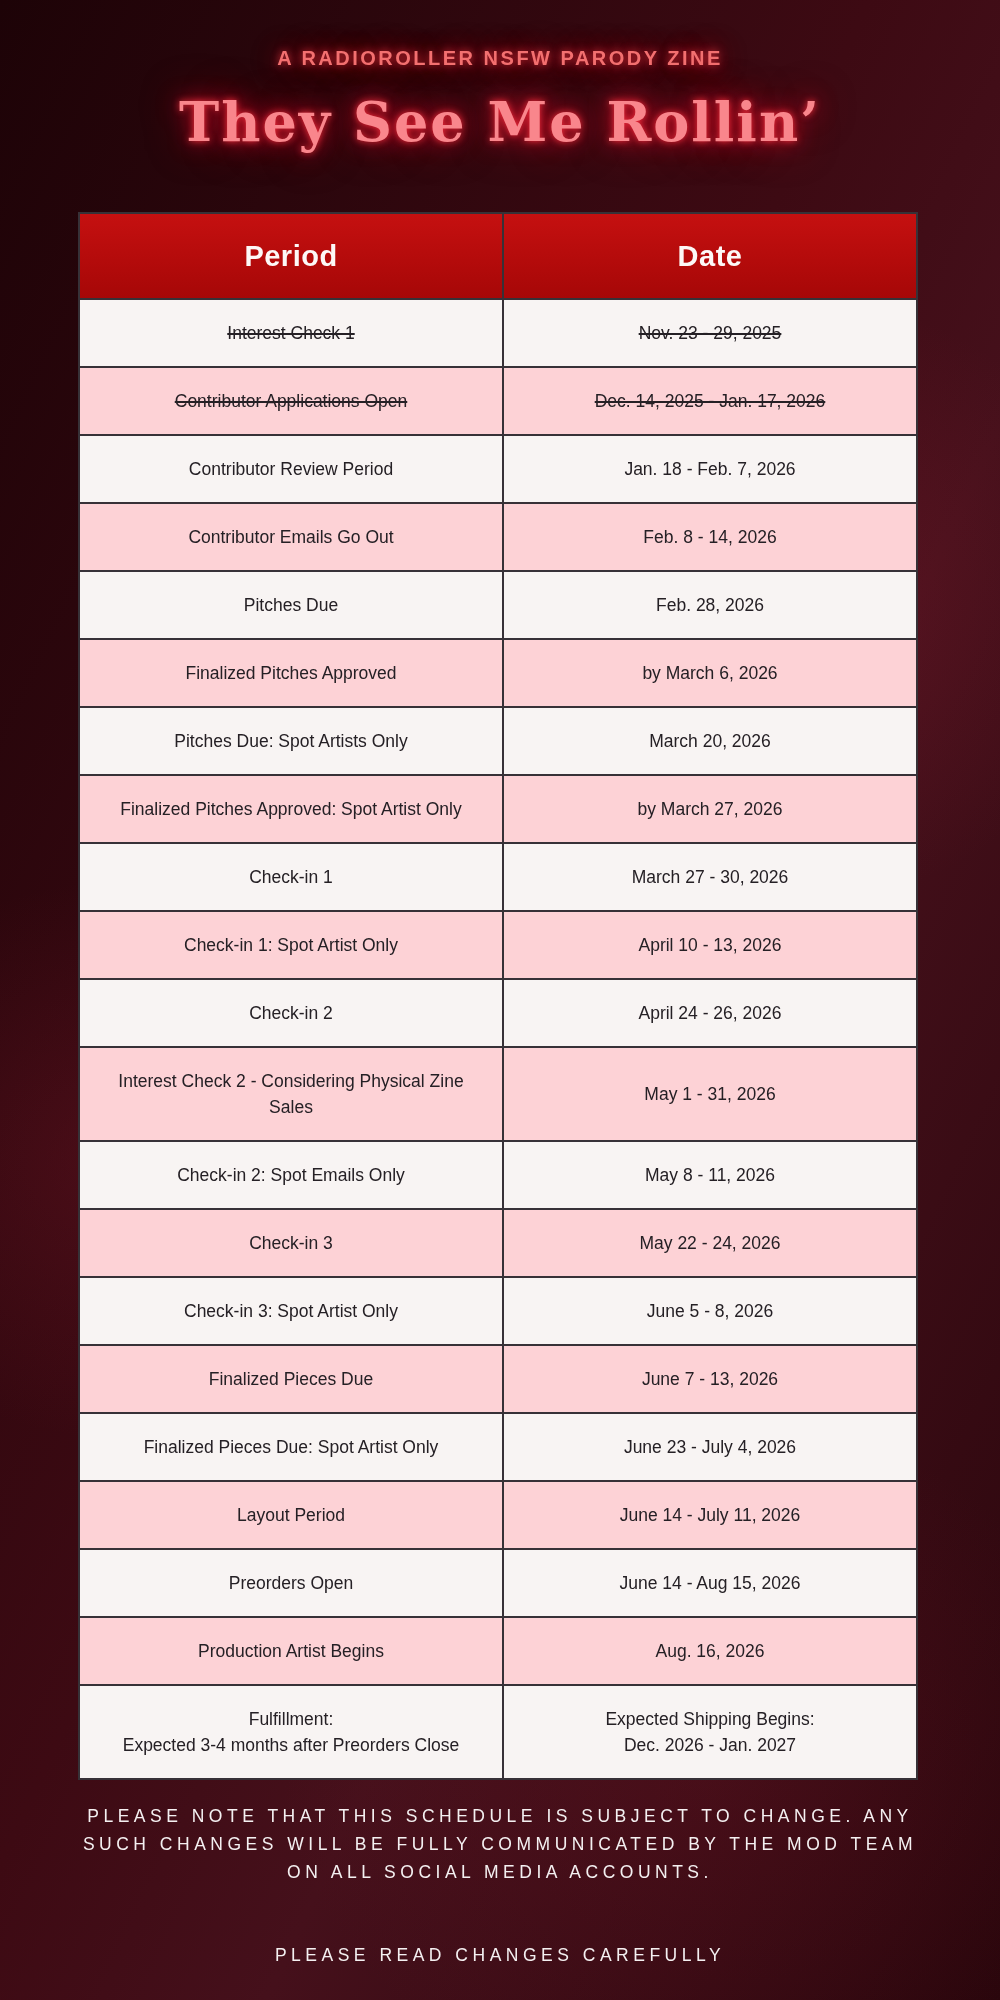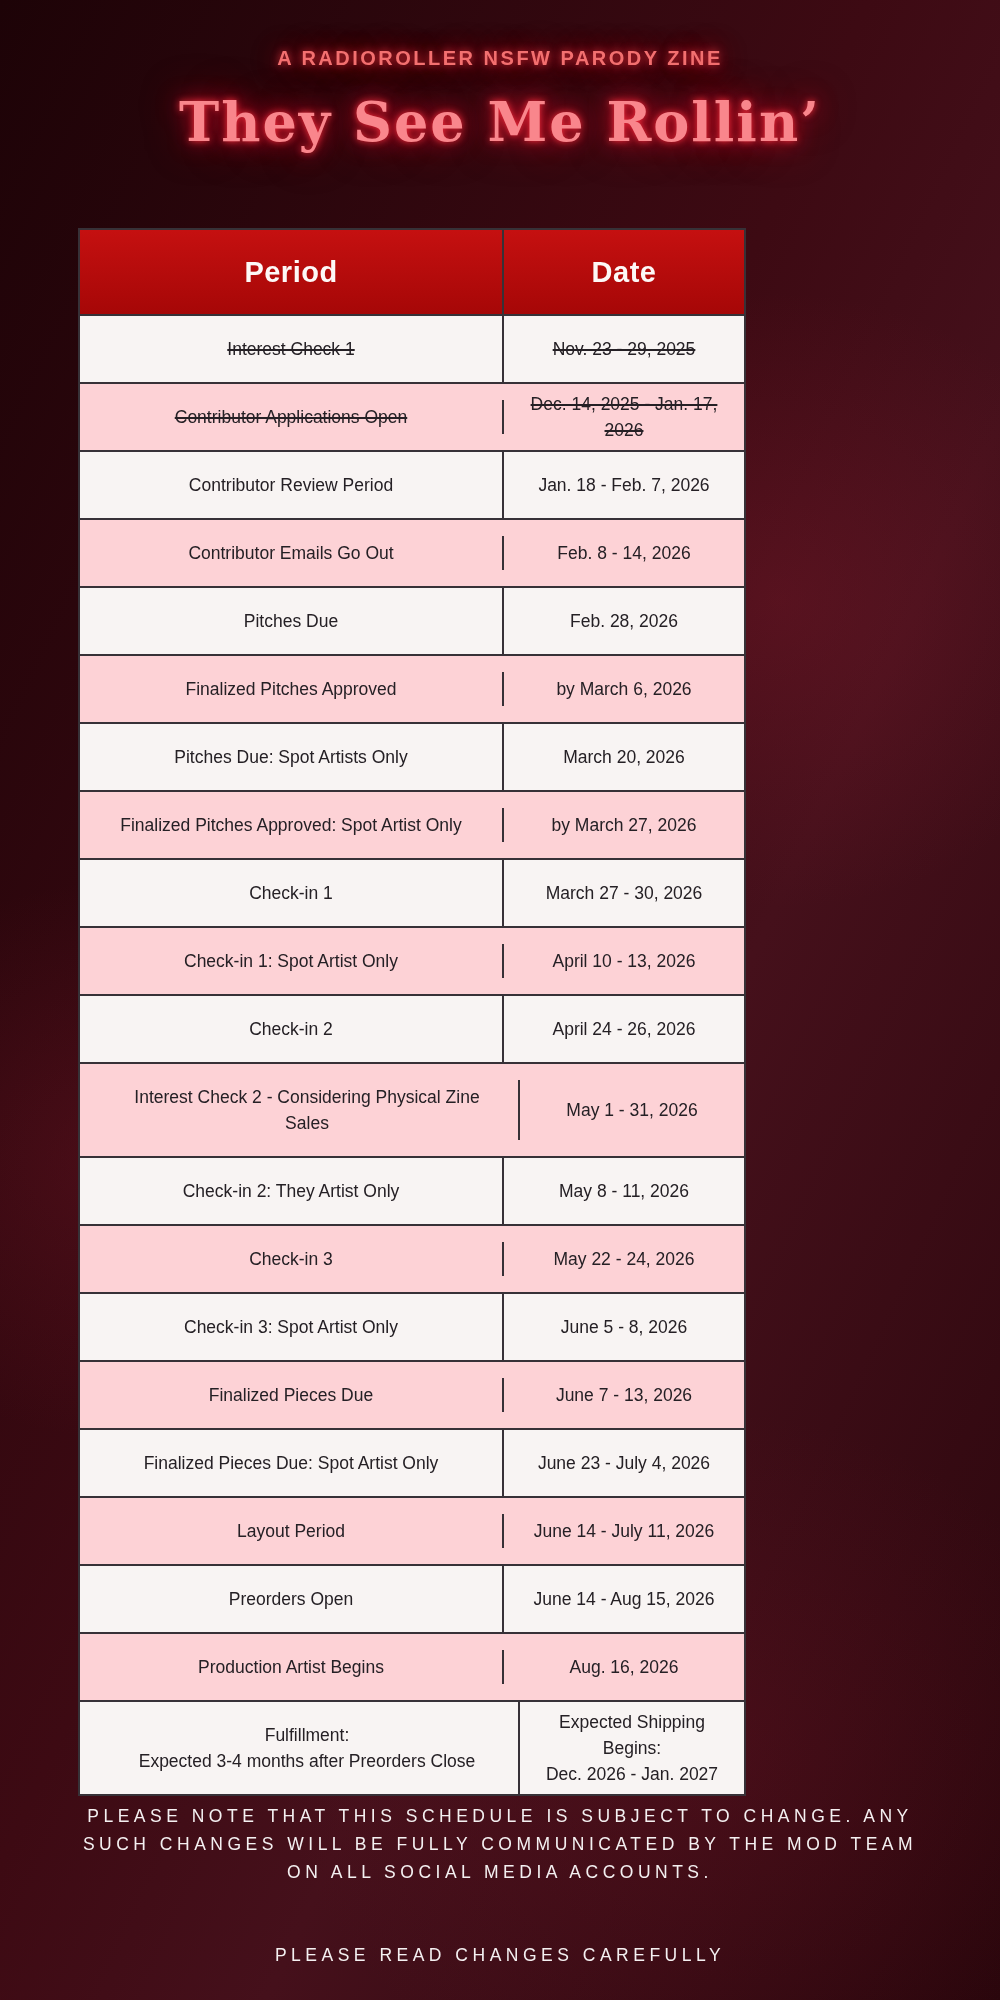--- a/index.html
+++ b/index.html
@@ -35,22 +35,22 @@
     font-family: "DejaVu Serif", serif;
     font-weight: bold;
     font-size: 54px;
     line-height: 1.35;
     letter-spacing: 2px;
     color: #f9868c;
     text-shadow: 0 0 7px rgba(255,50,65,.95), 0 0 22px rgba(230,10,40,.8), 0 0 42px rgba(200,0,30,.55);
   }
   .schedule-table {
     position: absolute;
-    top: 228px; left: 78px;
-    width: 668px;
+    top: 212px; left: 78px;
+    width: 840px;
     border: 2px solid #373137;
     border-bottom: none;
   }
   .thead {
     display: flex;
     height: 86px;
     background: linear-gradient(180deg, #c51010, #a60707);
     border-bottom: 2px solid #373137;
   }
   .th {
@@ -60,23 +60,23 @@
     font-weight: bold;
     letter-spacing: .5px;
   }
   .th-period { width: 424px; border-right: 2px solid #373137; }
   .th-date { flex: 1; }
   .row {
     display: flex;
     height: 68px;
     border-bottom: 2px solid #373137;
   }
-  .row-tall { height: 94px; padding-left: 16px; }
+  .row-tall { height: 94px; }
   .row-light { background: #f8f4f3; }
-  .row-pink { background: #fdd2d6; align-items: center; }
+  .row-pink { background: #fdd2d6; }
   .cell {
     display: flex; align-items: center; justify-content: center;
     text-align: center;
     color: #252025;
     font-size: 17.5px;
     line-height: 1.5;
     padding: 4px 18px;
     white-space: pre-line;
   }
   .cell-period { width: 424px; border-right: 2px solid #373137; }
@@ -153,21 +153,21 @@
   </div>
         <div class="row row-light">
     <div class="cell cell-period">Check-in 2</div>
     <div class="cell cell-date">April 24 - 26, 2026</div>
   </div>
         <div class="row row-pink row-tall">
     <div class="cell cell-period">Interest Check 2 - Considering Physical Zine Sales</div>
     <div class="cell cell-date">May 1 - 31, 2026</div>
   </div>
         <div class="row row-light">
-    <div class="cell cell-period">Check-in 2: They Artist Only</div>
+    <div class="cell cell-period">Check-in 2: Spot Emails Only</div>
     <div class="cell cell-date">May 8 - 11, 2026</div>
   </div>
         <div class="row row-pink">
     <div class="cell cell-period">Check-in 3</div>
     <div class="cell cell-date">May 22 - 24, 2026</div>
   </div>
         <div class="row row-light">
     <div class="cell cell-period">Check-in 3: Spot Artist Only</div>
     <div class="cell cell-date">June 5 - 8, 2026</div>
   </div>

